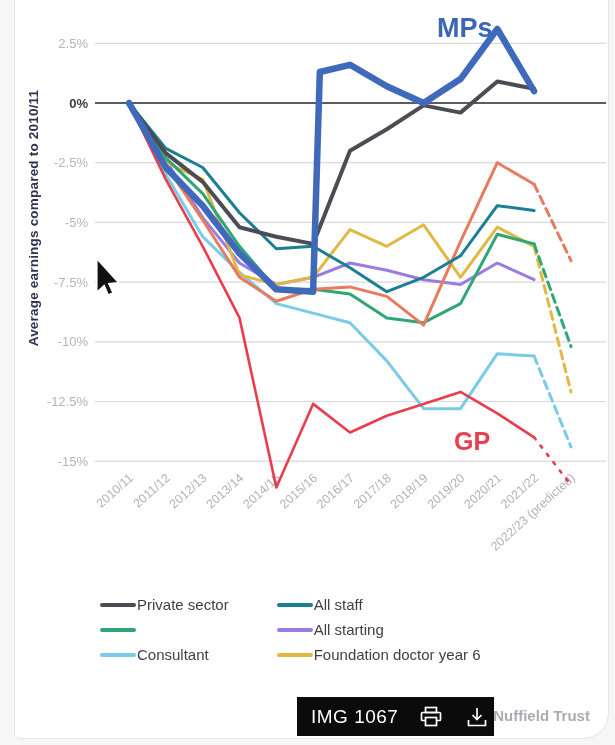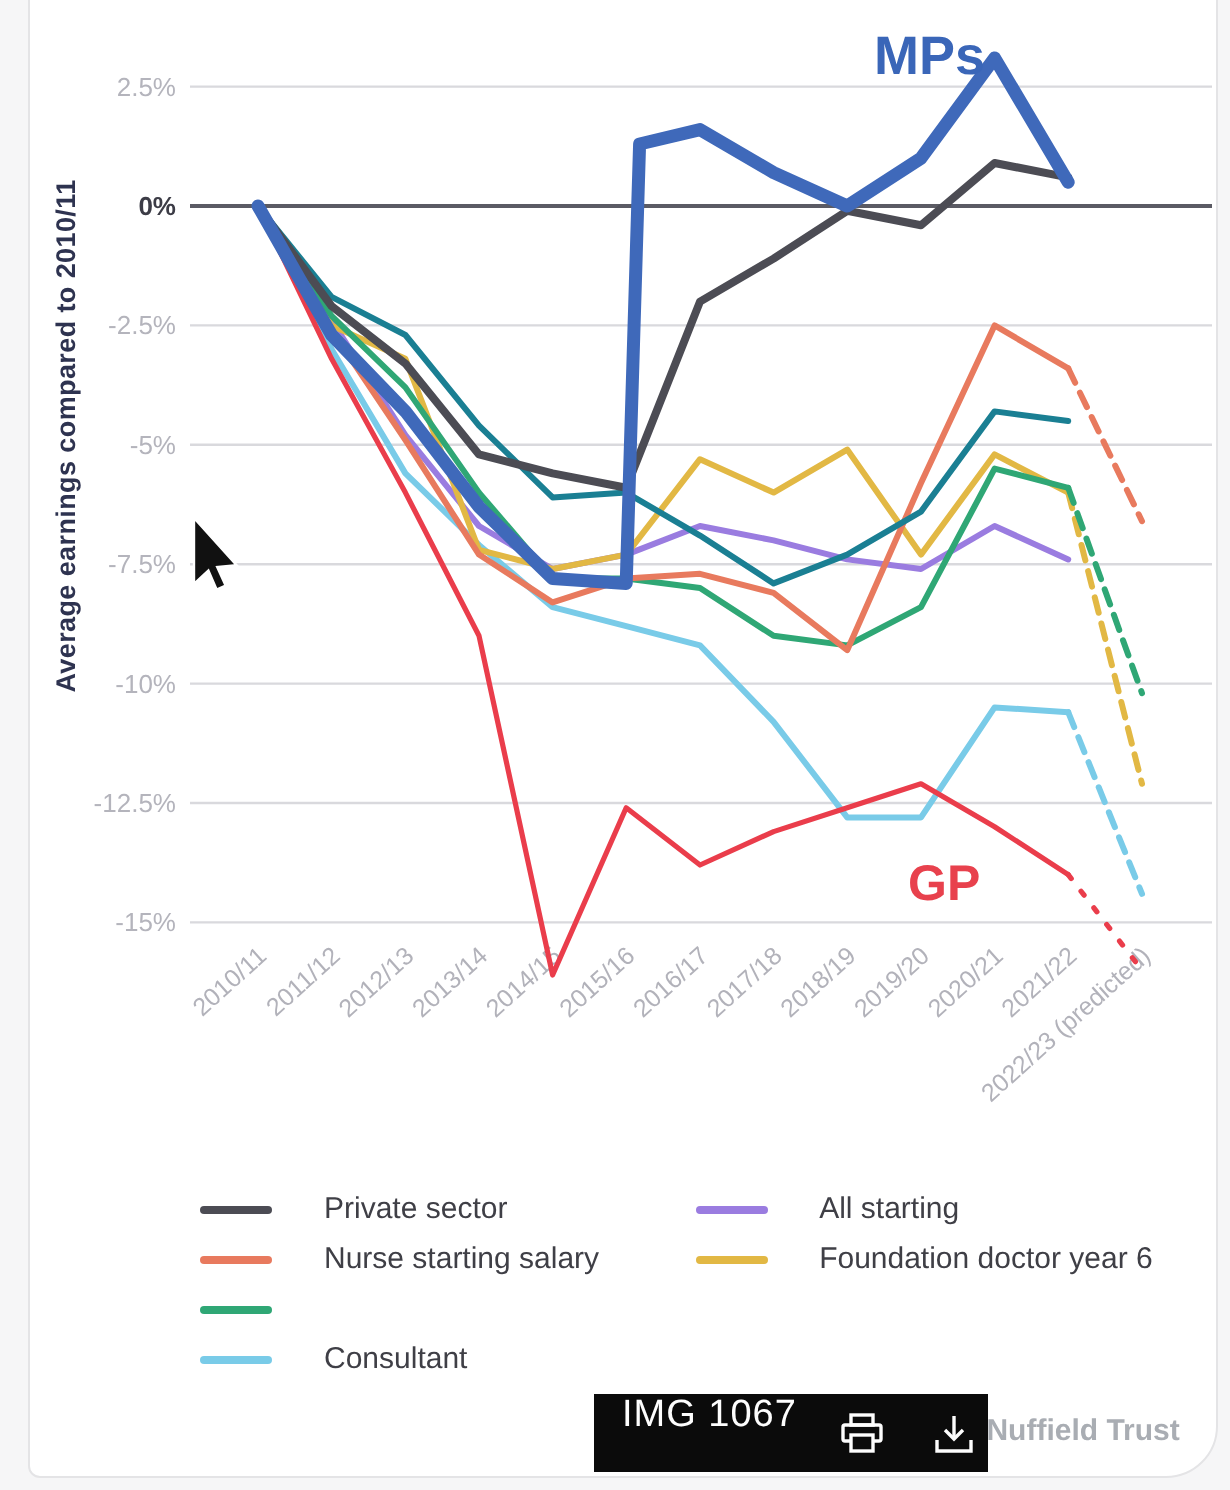--- a/index.html
+++ b/index.html
@@ -5,27 +5,27 @@
   html,body{margin:0;padding:0;}
   body{width:615px;height:745px;font-family:"Liberation Sans",sans-serif;}
   .stage{position:relative;width:615px;height:745px;background:#f6f6f7;overflow:hidden;}
   .card{position:absolute;left:14px;top:-24px;width:593px;height:761px;background:#ffffff;
         border:1px solid #e4e4e6;border-radius:6px 6px 26px 6px;}
   .chart-svg{position:absolute;left:0;top:0;}
   .y-axis-title{position:absolute;left:33px;top:218px;transform:translate(-50%,-50%) rotate(-90deg);
         white-space:nowrap;font-size:13.5px;font-weight:bold;color:#2e3350;letter-spacing:.2px;}
   .legend{position:absolute;left:100px;top:597px;display:flex;gap:48px;}
   .legend-col{display:flex;flex-direction:column;gap:10px;}
-  .legend-item{display:flex;align-items:center;gap:26px;height:15px;}
+  .legend-item{display:flex;align-items:center;gap:1px;height:15px;}
   .swatch{display:inline-block;width:36px;height:4px;border-radius:2px;flex:0 0 36px;}
   .legend-label{font-size:15px;color:#3f3f46;}
   .attribution{position:absolute;left:478px;top:707px;width:130px;font-size:15px;font-weight:bold;
         color:#a9adb3;white-space:nowrap;}
   .viewer-bar{position:absolute;left:297px;top:697px;width:197px;height:39px;background:#0b0b0b;
-        display:flex;gap:20px;padding:0 14px;box-sizing:border-box;z-index:5;}
+        display:flex;align-items:center;gap:20px;padding:0 14px;box-sizing:border-box;z-index:5;}
   .viewer-filename{color:#fdfdfd;font-size:19px;letter-spacing:.5px;white-space:nowrap;}
   .bar-icon{display:flex;align-items:center;justify-content:center;cursor:pointer;}
 </style>
 </head>
 <body>
 
 <div class="stage">
   <div class="card"></div>
 
   <svg id="plot" class="chart-svg" width="615" height="588" viewBox="0 0 615 588">
@@ -78,32 +78,32 @@
 
   <div class="y-axis-title">Average earnings compared to 2010/11</div>
 
   <div class="legend" id="legend">
       <div class="legend-col">
         <div class="legend-item">
           <span class="swatch" style="background: rgb(76, 76, 84);"></span>
           <span class="legend-label">Private sector</span>
         </div>
         <div class="legend-item">
-          <span class="swatch" style="background: rgb(232, 122, 94);"></span>
-          <span class="legend-label">Nurse starting salary</span>
-        </div>
-        <div class="legend-item">
           <span class="swatch" style="background: rgb(47, 167, 117);"></span>
         </div>
         <div class="legend-item">
           <span class="swatch" style="background: rgb(121, 203, 232);"></span>
           <span class="legend-label">Consultant</span>
         </div>
       </div>
       <div class="legend-col">
+        <div class="legend-item">
+          <span class="swatch" style="background: rgb(26, 127, 147);"></span>
+          <span class="legend-label">All staff</span>
+        </div>
         <div class="legend-item">
           <span class="swatch" style="background: rgb(154, 124, 224);"></span>
           <span class="legend-label">All starting</span>
         </div>
         <div class="legend-item">
           <span class="swatch" style="background: rgb(226, 184, 68);"></span>
           <span class="legend-label">Foundation doctor year 6</span>
         </div>
       </div>
     </div>

